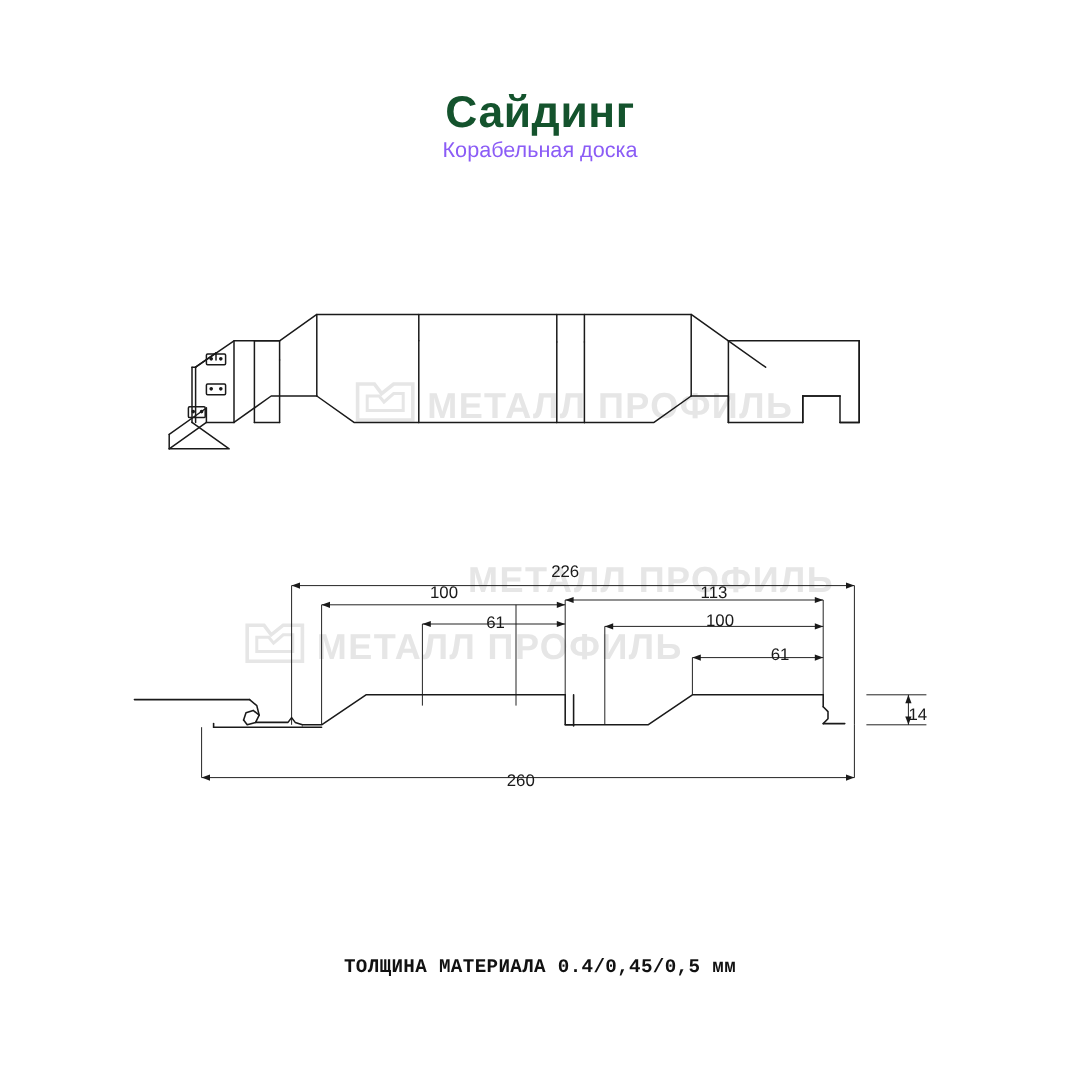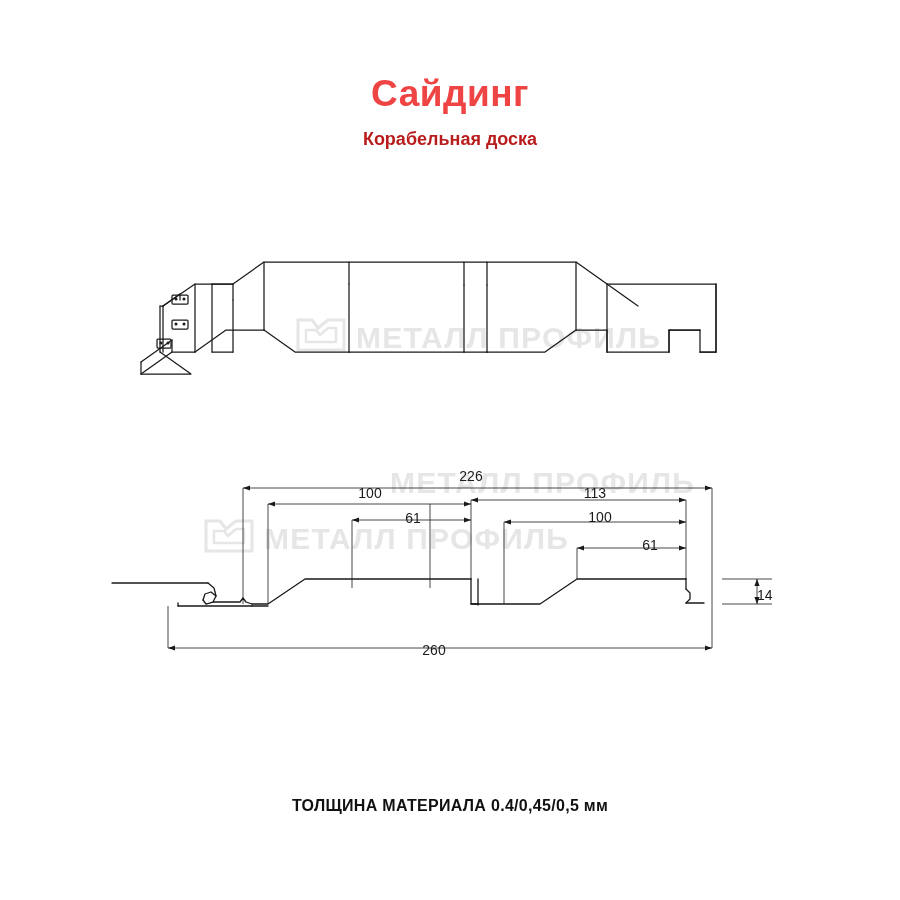--- a/index.html
+++ b/index.html
@@ -27,46 +27,46 @@
     left: 0;
     top: 74px;
     width: 900px;
     text-align: center;
   }
   .title-main {
     font-size: 37px;
     font-weight: bold;
     letter-spacing: 0.5px;
     line-height: 1.1;
-    color: #ef4444;
+    color: #14532d;
   }
   .title-sub {
     font-size: 18px;
-    font-weight: bold;
-    margin-top: 14px;
-    color: #b91c1c;
+    font-weight: normal;
+    color: #8b5cf6;
   }
   .title-code {
     font-size: 15px;
     font-weight: bold;
     margin-top: 13px;
     color: #111;
   }
 
   
   .footer {
     position: absolute;
     left: 0;
     top: 797px;
     width: 900px;
     text-align: center;
     font-size: 16px;
     font-weight: bold;
     color: #111;
     letter-spacing: 0.3px;
+    font-family: Liberation Mono, monospace;
   }
 
   
   .draw {
     position: absolute;
     left: 0;
     top: 0;
     width: 900px;
     height: 900px;
   }

